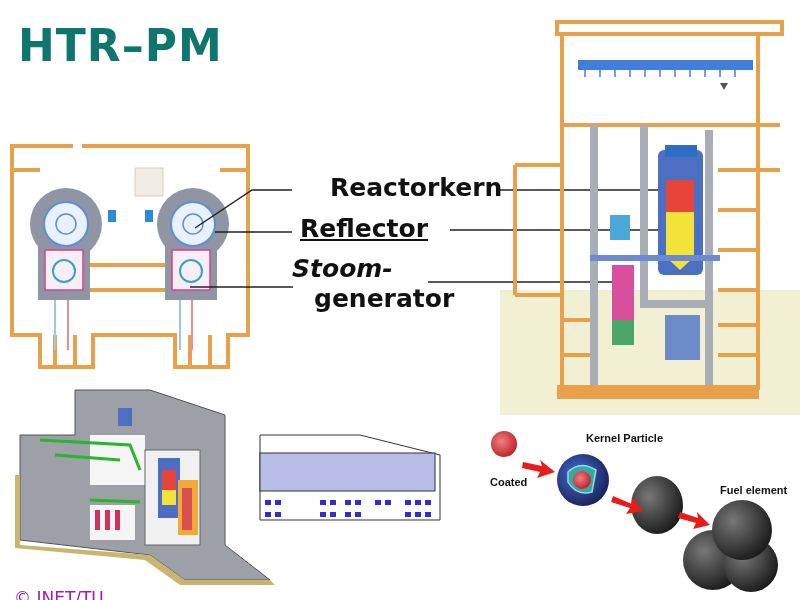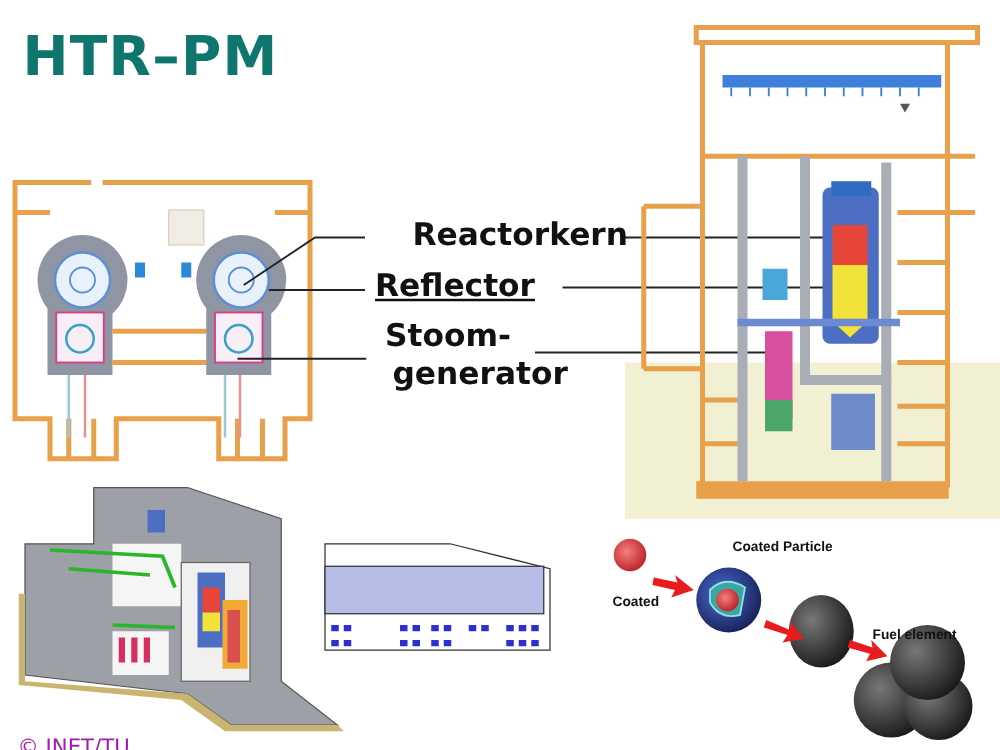--- a/index.html
+++ b/index.html
@@ -59,21 +59,21 @@
   <polyline points="195,228 252,190 292,190" fill="none" stroke="#222" stroke-width="1.5"></polyline>
   <line x1="215" y1="232" x2="292" y2="232" stroke="#222" stroke-width="1.5"></line>
   <line x1="190" y1="287" x2="293" y2="287" stroke="#222" stroke-width="1.5"></line>
   <line x1="497" y1="190" x2="673" y2="190" stroke="#222" stroke-width="1.5"></line>
   <line x1="450" y1="230" x2="662" y2="230" stroke="#222" stroke-width="1.5"></line>
   <line x1="428" y1="282" x2="623" y2="282" stroke="#222" stroke-width="1.5"></line>
 </svg>
 
 <div class="abs lbl" style="left:300px;top:173px;margin-left:30px;">Reactorkern</div>
 <div class="abs lbl" style="left:300px;top:214px;text-decoration:underline;">Reflector</div>
-<div class="abs lbl" style="left:308px;top:254px;">Stoom-</div>
+<div class="abs lbl" style="left:292px;top:254px;font-style:italic;">Stoom-</div>
 <div class="abs lbl" style="left:314px;top:284px;">generator</div>
 
 <svg style="left:500px;top:0;" width="300" height="420">
   <rect x="0" y="290" width="300" height="125" fill="#f1f0d2"></rect>
   <g fill="none" stroke="#e8a14a" stroke-width="4">
     <rect x="57" y="22" width="225" height="12"></rect>
     <line x1="62" y1="34" x2="62" y2="390"></line>
     <line x1="258" y1="34" x2="258" y2="390"></line>
     <line x1="62" y1="125" x2="280" y2="125"></line>
     <line x1="15" y1="165" x2="62" y2="165"></line>
@@ -199,16 +199,16 @@
   <circle cx="271" cy="145" r="27" fill="url(#bg)"></circle>
   <circle cx="262" cy="110" r="30" fill="url(#bg)"></circle>
   <g fill="#e81c1c">
     <polygon points="43,42 62,46 60,40 75,52 57,58 60,52 42,48"></polygon>
     <polygon points="133,76 152,84 152,77 163,91 146,94 150,88 131,82"></polygon>
     <polygon points="200,92 218,98 217,92 230,105 213,109 216,103 198,98"></polygon>
   </g>
 </svg>
 
 <div class="abs small-lbl" style="left:490px;top:476px;">Coated</div>
-<div class="abs small-lbl" style="left:586px;top:432px;">Coated Particle</div>
-<div class="abs small-lbl" style="left:698px;top:484px;margin-top:18px;">Fuel element</div>
+<div class="abs small-lbl" style="left:586px;top:432px;">Kernel Particle</div>
+<div class="abs small-lbl" style="left:720px;top:484px;">Fuel element</div>
 
 <div id="copyright" class="abs">© INET/TU</div>
 
 </body></html>

